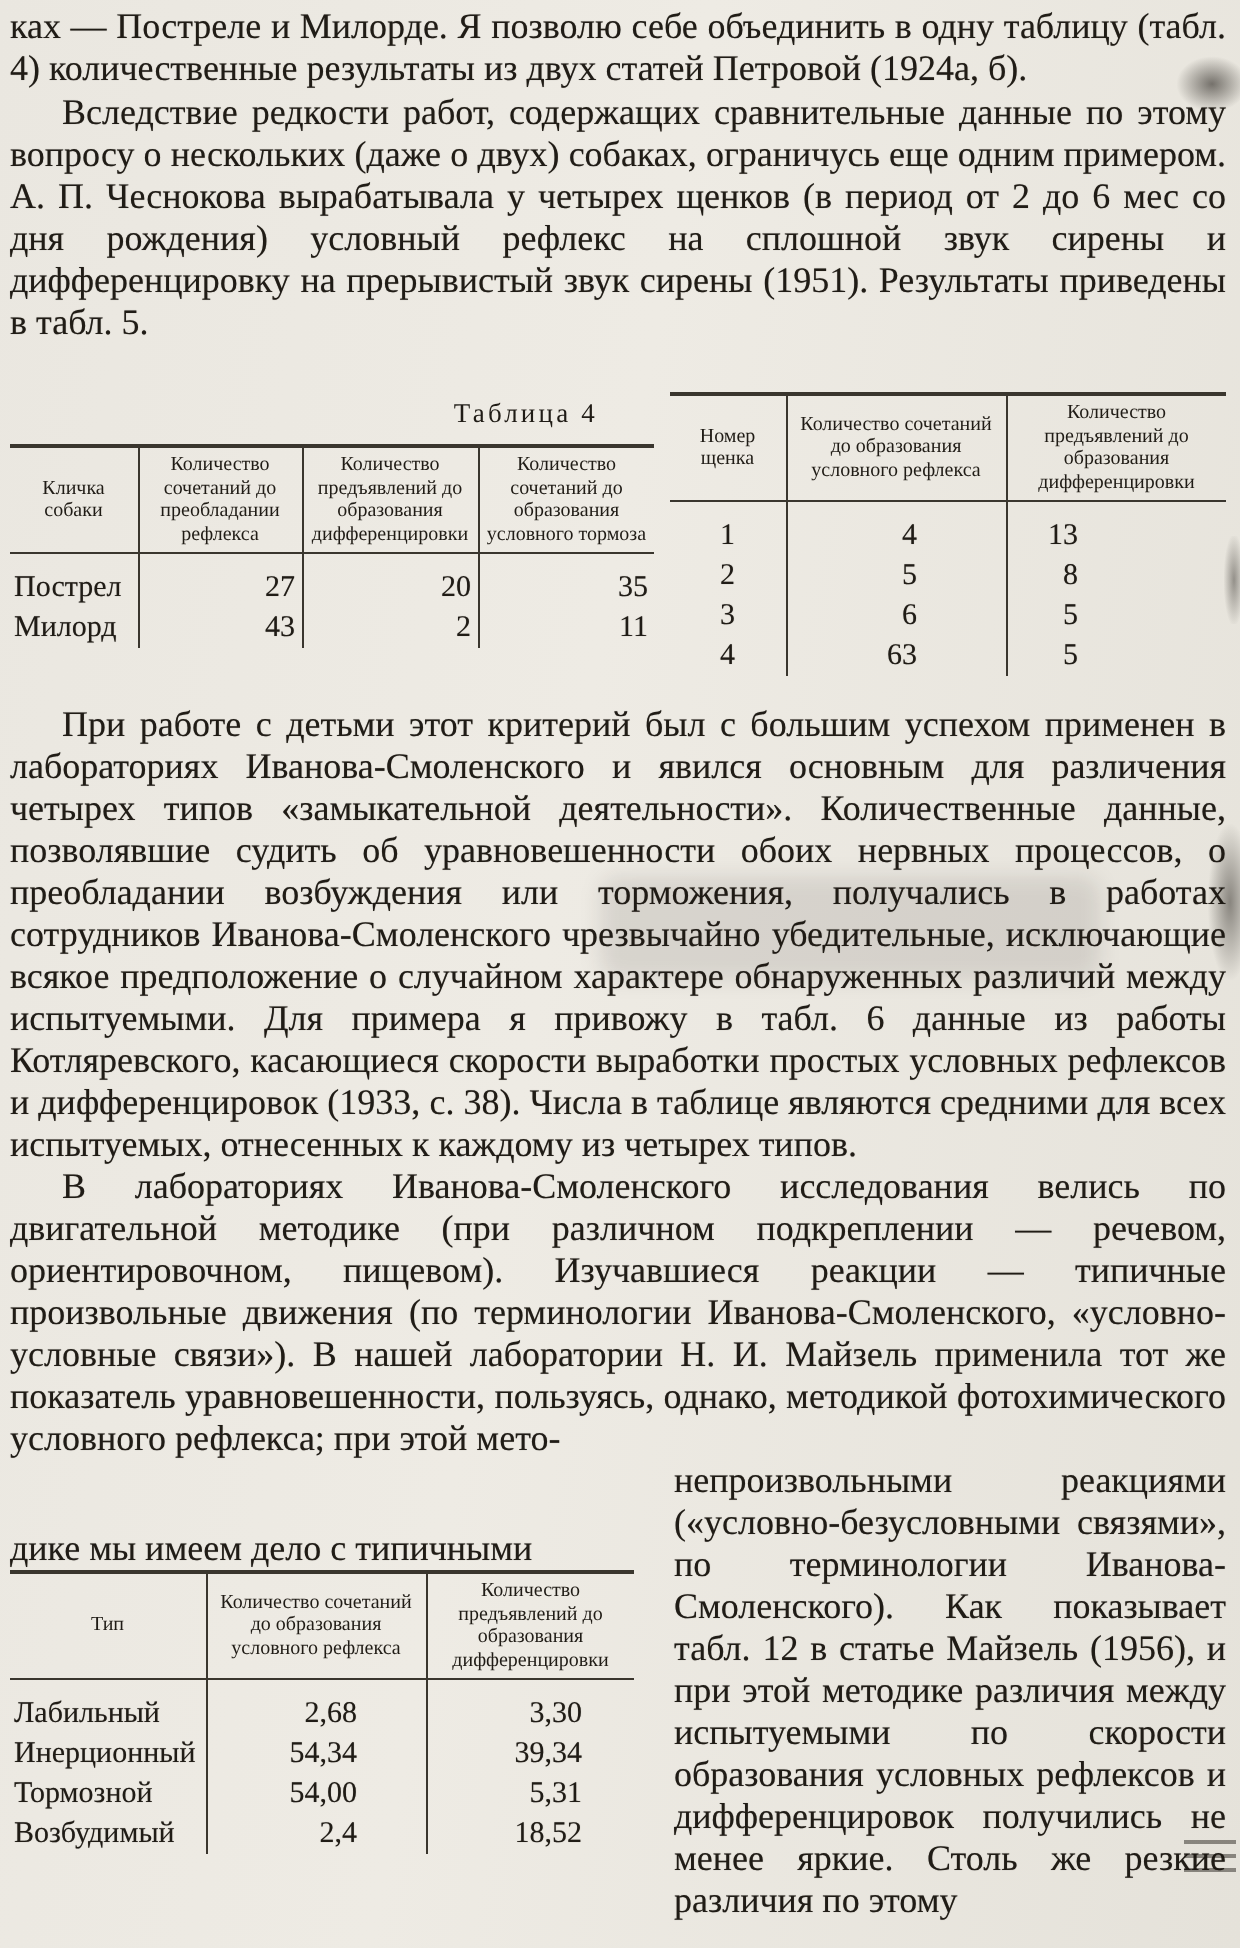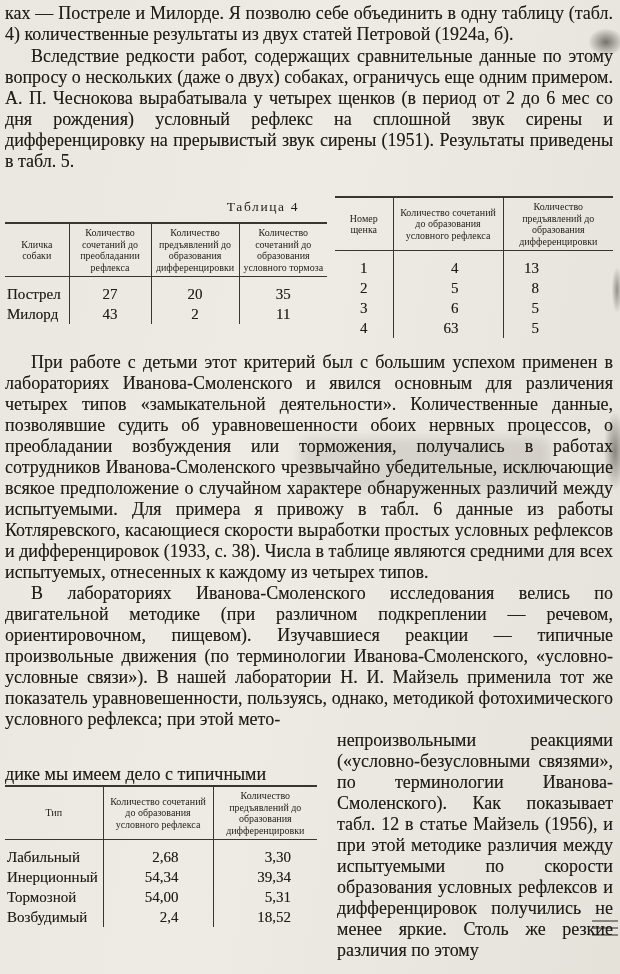--- a/index.html
+++ b/index.html
@@ -45,21 +45,21 @@
   }
   .btable td {
     font-size: 15px; line-height: 20px;
     border-left: 1px solid #3a362e;
     padding: 0 3px; vertical-align: bottom;
   }
   .btable th:first-child, .btable td:first-child { border-left: none; }
   .btable tbody tr:first-child td { padding-top: 7px; }
   .btable td.tname { text-align: left; padding-left: 2px; }
 
-  .t4 td.tnum { text-align: center; }
+  .t4 td.tnum { text-align: right; }
   .t5 td:nth-child(1) { text-align: center; }
   .t5 td:nth-child(2) { text-align: right; padding-right: 44px; }
   .t5 td:nth-child(3) { text-align: right; padding-right: 74px; }
   .t6 td:nth-child(2) { text-align: right; padding-right: 34px; }
   .t6 td:nth-child(3) { text-align: right; padding-right: 26px; }
 
   
   .bottom { display: flex; align-items: center; }
   .bleft { width: 318px; flex: none; }
   .bright { flex: 1; margin-left: 14px; text-align: justify; }

